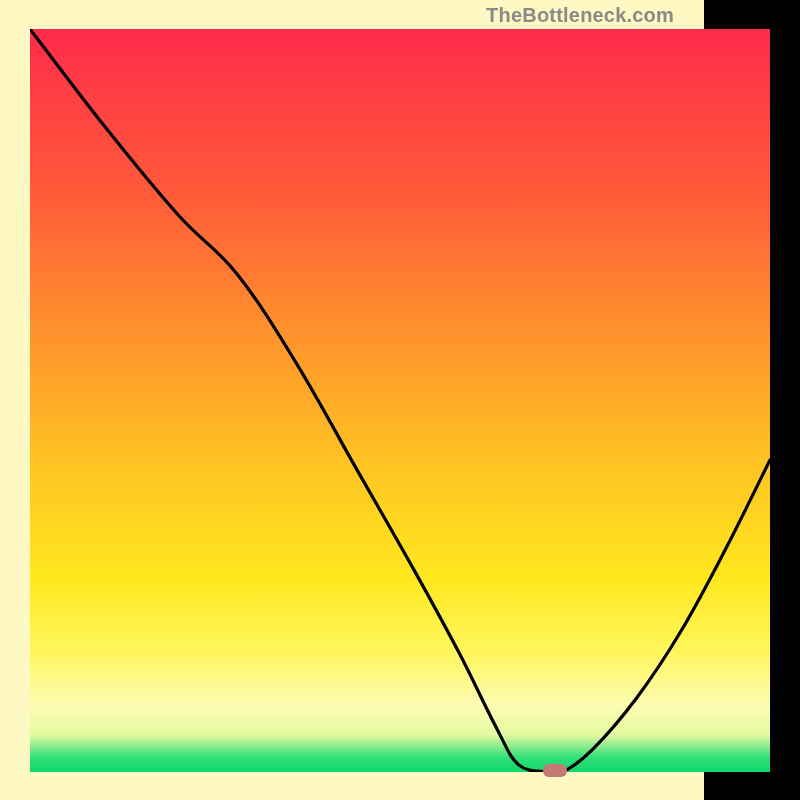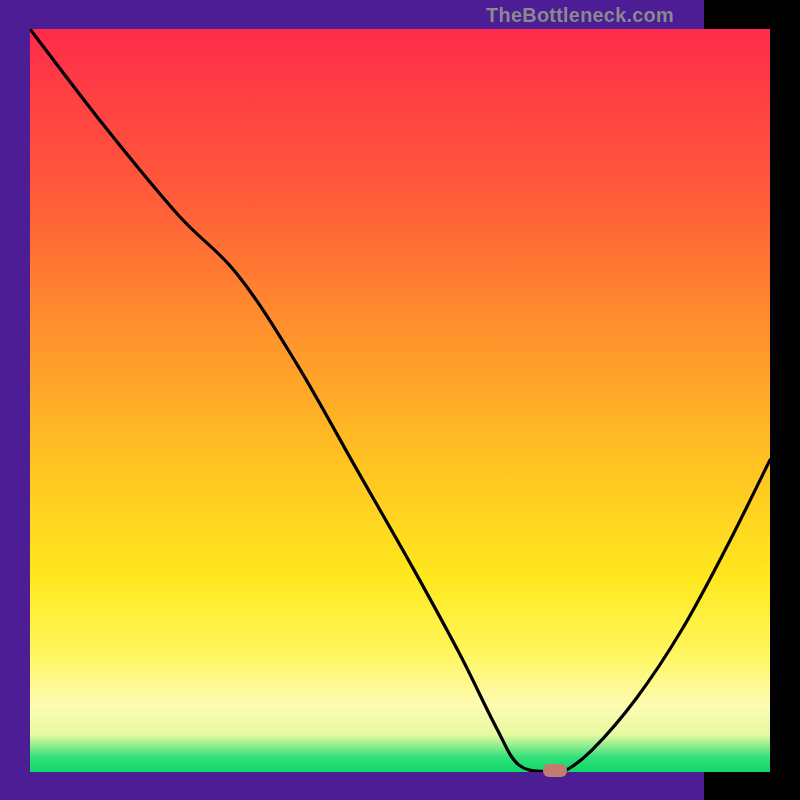--- a/index.html
+++ b/index.html
@@ -7,21 +7,21 @@
     padding: 0;
     width: 800px;
     height: 800px;
     background: #000;
     overflow: hidden;
   }
   .frame {
     position: relative;
     width: 704px;
     height: 800px;
-    background: #4c1d95;
+    background: #fef9c3;
   }
   .plot-area {
     position: absolute;
     left: 30px;
     top: 29px;
     width: 740px;
     height: 743px;
     
     background: linear-gradient(to bottom,
       #ff2a4b 0%,

